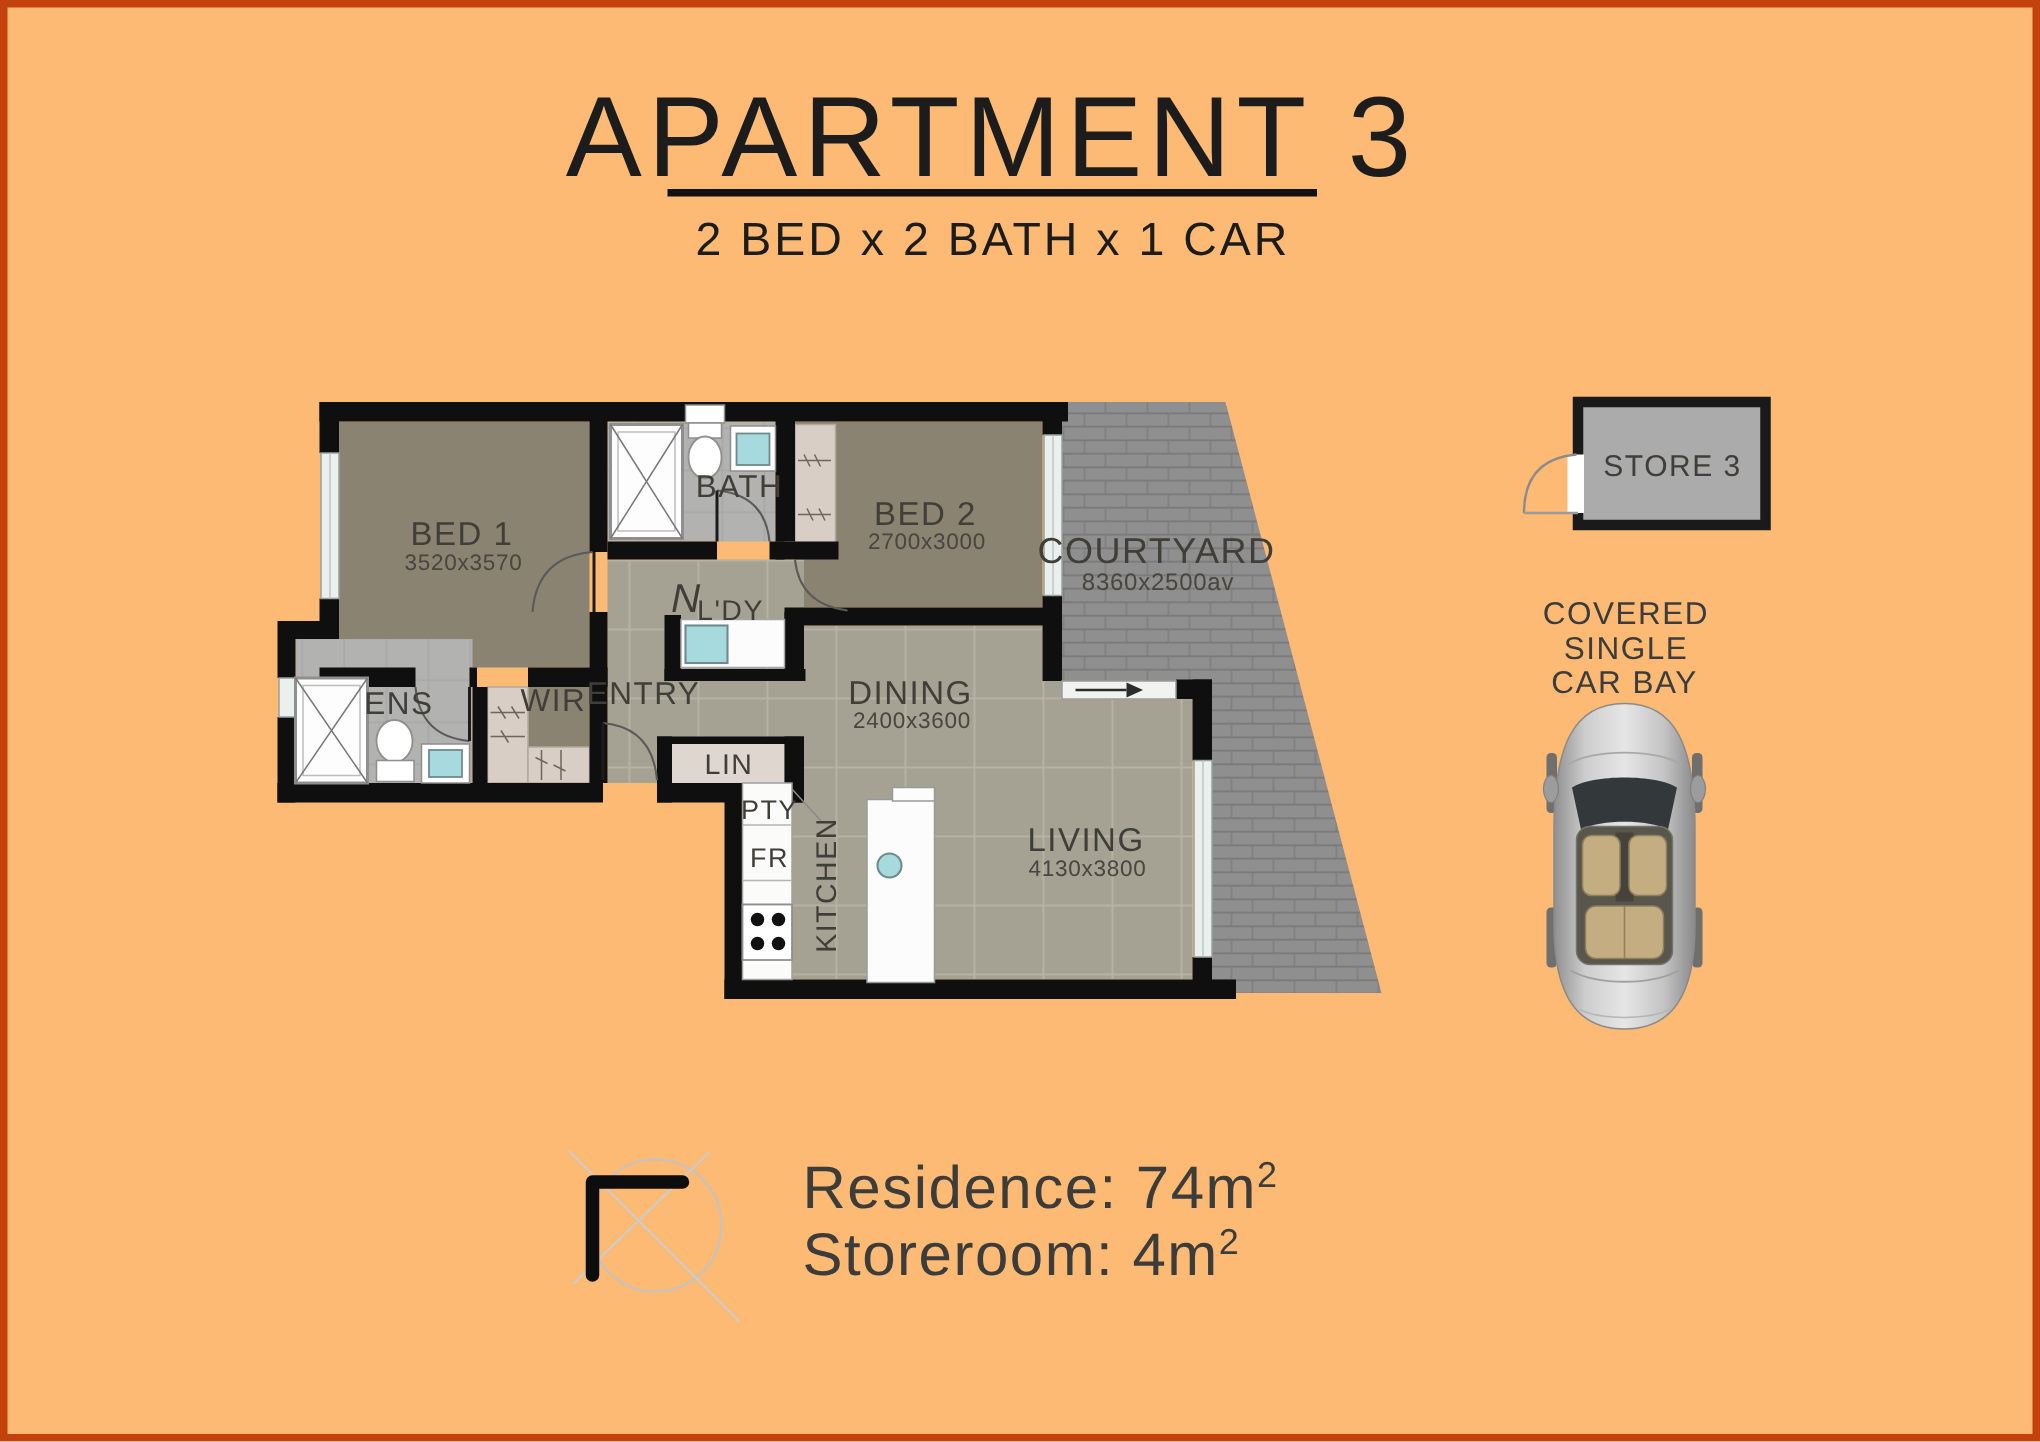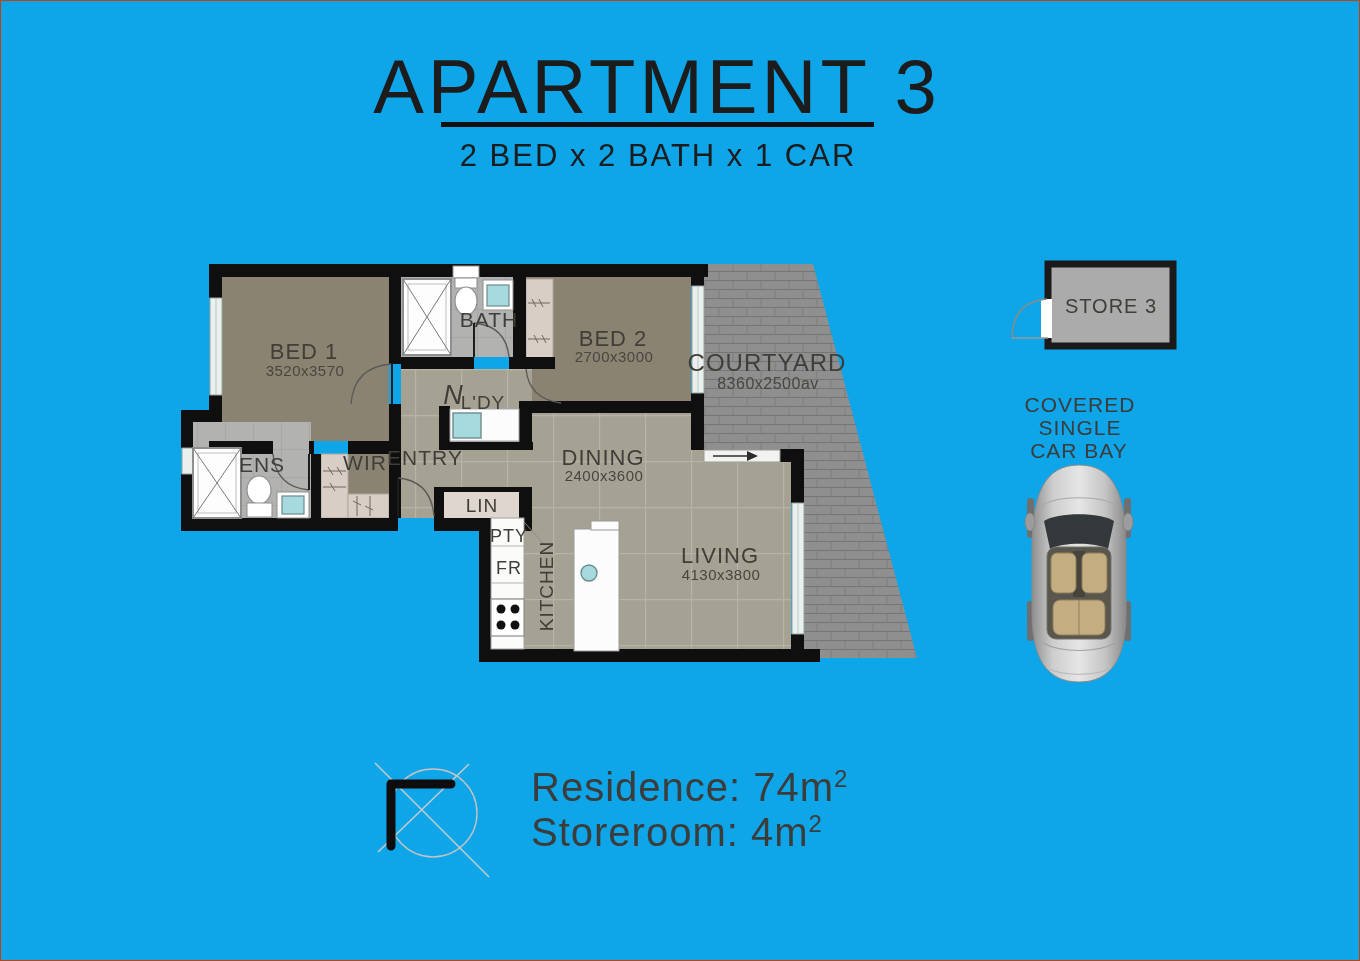--- a/index.html
+++ b/index.html
@@ -1,18 +1,18 @@
 <!DOCTYPE html>
 <html><head>
 <meta charset="utf-8">
 <style>
   html,body{margin:0;padding:0;background:#ffffff;}
   .page{
-    position:relative;width:1360px;height:961px;background:#0ea5e9;
-    border:1px solid #c2410c;box-sizing:border-box;overflow:hidden;
+    position:relative;width:1360px;height:961px;background:#fdba74;
+    border:5px solid #c2410c;box-sizing:border-box;overflow:hidden;
     font-family:"Liberation Sans", sans-serif;
   }
   svg{display:block;}
   text{font-family:"Liberation Sans", sans-serif;fill:#403e38;}
   .title-txt{fill:#1c1c1c;letter-spacing:4px;}
   .subtitle-txt{fill:#1c1c1c;letter-spacing:2px;}
   .room-lbl{letter-spacing:1px;}
   .dim-lbl{letter-spacing:0.5px;fill:#48463f;}
   .foot-txt{fill:#3c3c3a;letter-spacing:1px;}
   .carbay-txt{fill:#3c3c3c;letter-spacing:1px;}

